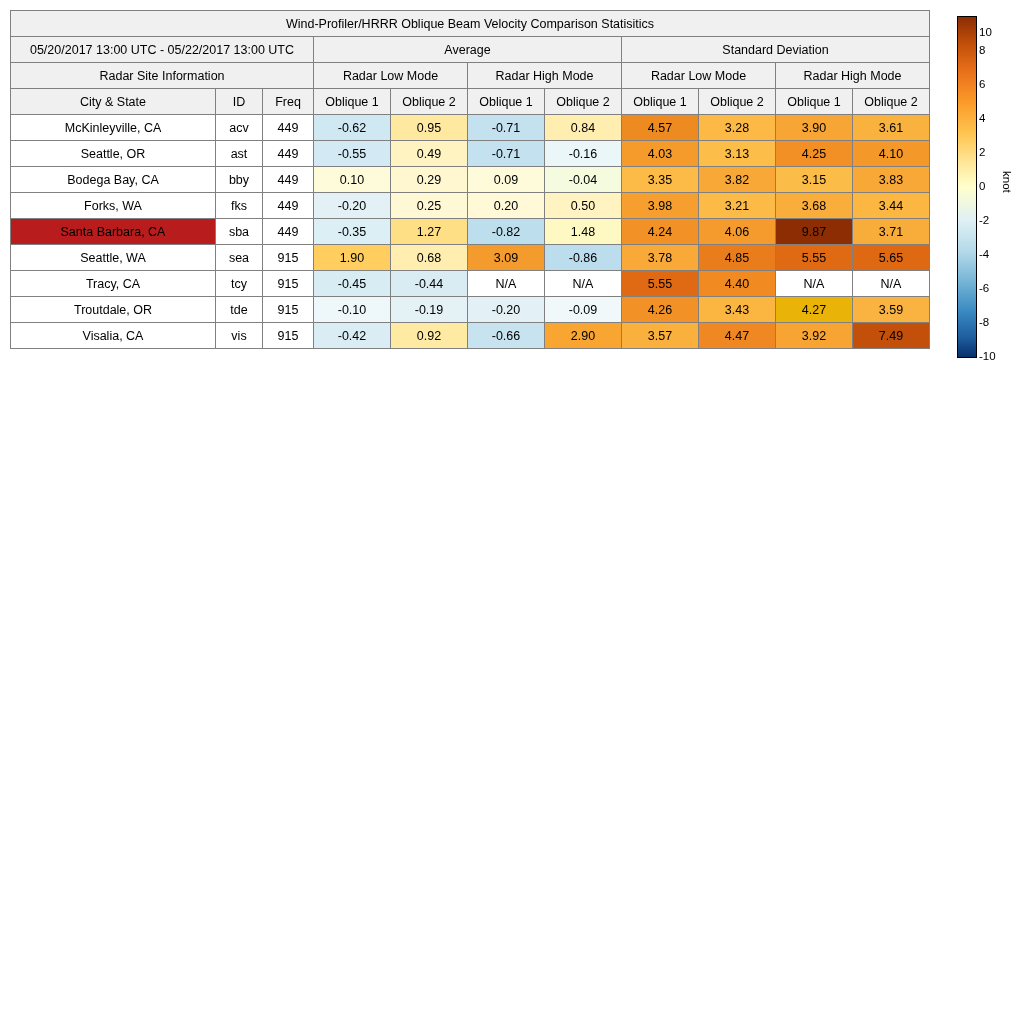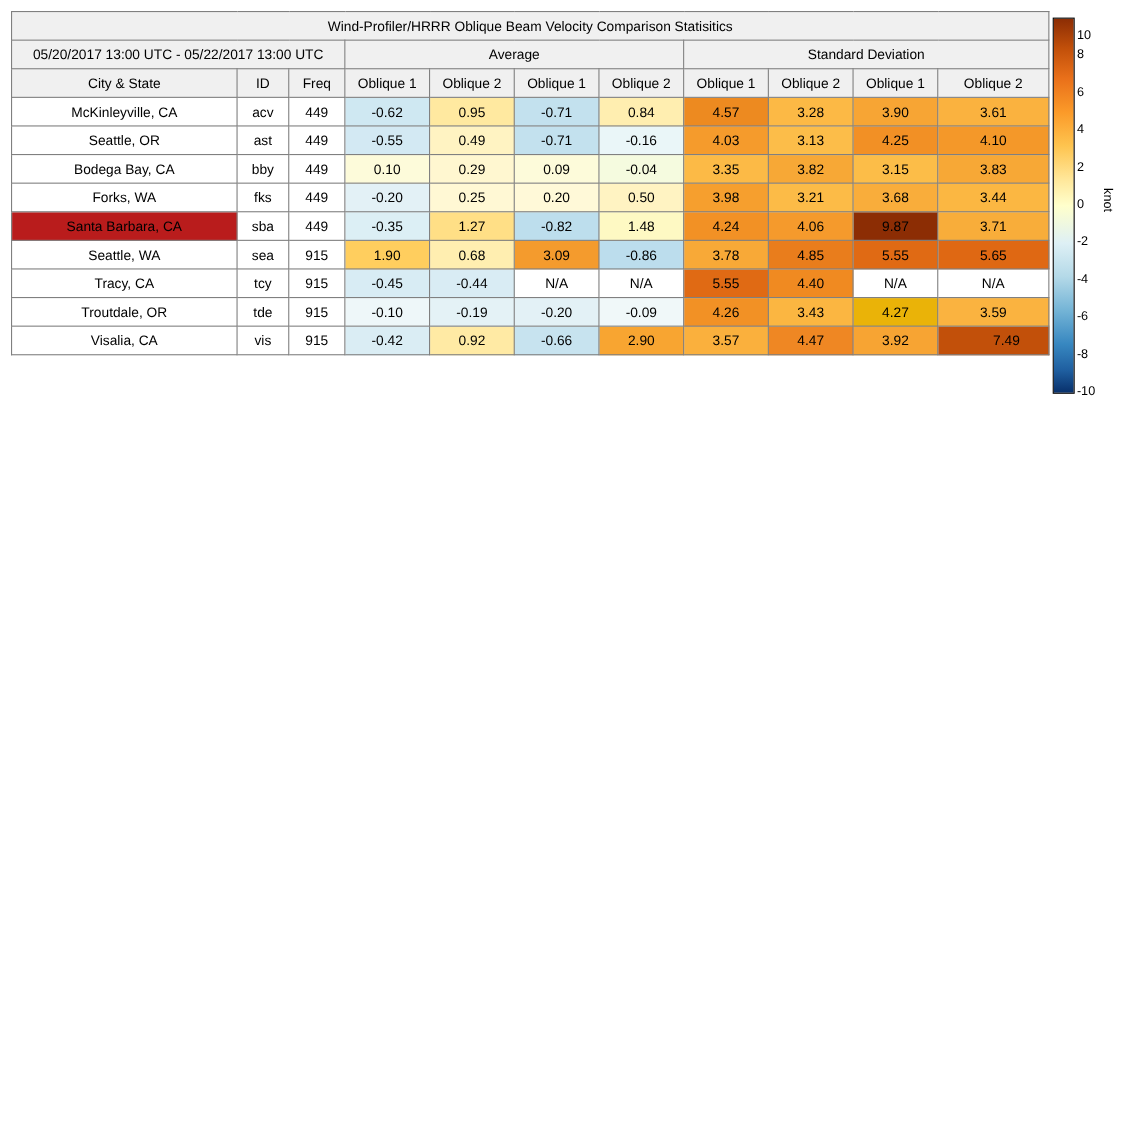--- a/index.html
+++ b/index.html
@@ -101,20 +101,27 @@
     <tbody>
       <tr>
         <td class="hdr title-cell" colspan="11">Wind-Profiler/HRRR Oblique Beam Velocity Comparison Statisitics</td>
       </tr>
       <tr>
         <td class="hdr" colspan="3">05/20/2017 13:00 UTC - 05/22/2017 13:00 UTC</td>
         <td class="hdr" colspan="4">Average</td>
         <td class="hdr" colspan="4">Standard Deviation</td>
       </tr>
       <tr>
+        <td class="hdr" colspan="3">Radar Site Information</td>
+        <td class="hdr" colspan="2">Radar Low Mode</td>
+        <td class="hdr" colspan="2">Radar High Mode</td>
+        <td class="hdr" colspan="2">Radar Low Mode</td>
+        <td class="hdr" colspan="2">Radar High Mode</td>
+      </tr>
+      <tr>
         <td class="hdr city">City &amp; State</td>
         <td class="hdr idc">ID</td>
         <td class="hdr freq">Freq</td>
         <td class="hdr dat">Oblique 1</td>
         <td class="hdr dat">Oblique 2</td>
         <td class="hdr dat">Oblique 1</td>
         <td class="hdr dat">Oblique 2</td>
         <td class="hdr dat">Oblique 1</td>
         <td class="hdr dat">Oblique 2</td>
         <td class="hdr dat">Oblique 1</td>
@@ -230,21 +237,21 @@
           <td class="val city" style="background: rgb(255, 255, 255);">Visalia, CA</td>
           <td class="val idc" style="background: rgb(255, 255, 255);">vis</td>
           <td class="val freq" style="background: rgb(255, 255, 255);">915</td>
           <td class="val dat" style="background: rgb(218, 237, 244);">-0.42</td>
           <td class="val dat" style="background: rgb(255, 234, 164);">0.92</td>
           <td class="val dat" style="background: rgb(199, 227, 239);">-0.66</td>
           <td class="val dat" style="background: rgb(248, 165, 49);">2.90</td>
           <td class="val dat" style="background: rgb(250, 176, 61);">3.57</td>
           <td class="val dat" style="background: rgb(239, 135, 35);">4.47</td>
           <td class="val dat" style="background: rgb(247, 164, 51);">3.92</td>
-          <td class="val dat" style="background: rgb(194, 80, 10); padding-left: 24px;">7.49</td>
+          <td class="val dat" style="background: rgb(194, 80, 10);">7.49</td>
         </tr>
       </tbody>
   </table>
 
   <div id="cbar-wrap">
     <div id="cbar"></div>
     <div id="cbar-ticks">
         <div class="ctick" style="top: 16px;">10</div>
         <div class="ctick" style="top: 34px;">8</div>
         <div class="ctick" style="top: 68px;">6</div>

